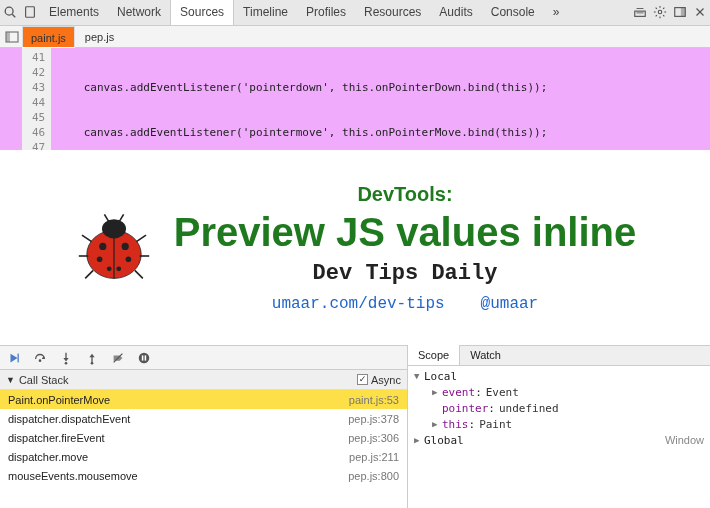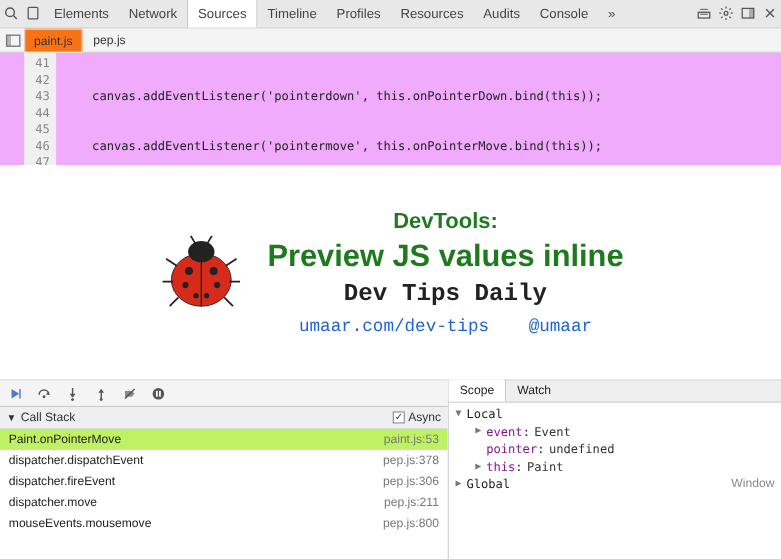--- a/index.html
+++ b/index.html
@@ -21,41 +21,41 @@
 .gutter { background: #f0f0f0; color: #888; text-align: right; padding: 2px 6px 2px 10px; user-select: none; }
 .gutter div { height: 15px; }
 .code { padding: 2px 6px; white-space: pre; }
 .code div { height: 15px; }
 
 .hero { position: absolute; top: 150px; left: 0; right: 0; height: 195px; background: #fff; display: flex; align-items: center; justify-content: center; }
 .bug { width: 80px; height: 80px; margin-right: 20px; position: relative; }
 .bug svg { width: 100%; height: 100%; }
 .herotext { text-align: center; }
 .ht1 { color: #1f7a1f; font-size: 20px; font-weight: bold; margin-bottom: 4px; }
-.ht2 { color: #1f7a1f; font-size: 28px; font-weight: bold; margin-bottom: 6px; text-align: center; }
+.ht2 { color: #1f7a1f; font-size: 40px; font-weight: bold; margin-bottom: 6px; text-align: center; }
 .ht3 { color: #222; font-size: 22px; font-weight: bold; margin-bottom: 8px; font-family: Liberation Mono, monospace; }
 .ht4 { color: #2266cc; font-size: 16px; }
 .ht4 span { margin: 16px 18px; font-family: Liberation Mono, monospace; }
 
 .bottom { position: absolute; top: 345px; left: 0; right: 0; bottom: 0; display: flex; border-top: 1px solid #ccc; }
 .bleft { width: 408px; border-right: 1px solid #ccc; display: flex; flex-direction: column; }
 .bright { flex: 1; display: flex; flex-direction: column; }
 
 .dbgbar { height: 24px; background: #f4f4f4; border-bottom: 1px solid #ccc; display: flex; align-items: center; padding: 0 6px; gap: 10px; }
 .dbgbar .ib { width: 16px; height: 16px; display: flex; align-items: center; justify-content: center; color: #555; }
 .dbgbar svg { width: 14px; height: 14px; }
 
 .secthdr { height: 20px; background: #efefef; border-bottom: 1px solid #ddd; display: flex; align-items: center; padding: 0 6px; font-size: 11px; color: #333; }
 .secthdr .tri { margin-right: 4px; font-size: 9px; }
 .secthdr .r { margin-left: auto; display: flex; align-items: center; gap: 3px; }
 .cb { width: 11px; height: 11px; border: 1px solid #888; background: #fff; display: inline-flex; align-items: center; justify-content: center; font-size: 9px; line-height: 1; }
 
 .stack { flex: 1; overflow: hidden; }
 .srow { display: flex; height: 19px; align-items: center; padding: 0 8px; font-size: 11px; }
-.srow.sel { background: #bef264; }
+.srow.sel { background: #fde047; }
 .srow .fn { flex: 1; }
 .srow .loc { color: #777; }
 
 .scopetabs { height: 20px; background: #efefef; border-bottom: 1px solid #ccc; display: flex; align-items: flex-end; font-size: 11px; }
 .scopetabs .st { padding: 0 10px; height: 20px; line-height: 20px; }
 .scopetabs .st.sel { background: #fff; border-right: 1px solid #ccc; }
 
 .scope { flex: 1; padding: 2px 0; font-family: Menlo, Consolas, monospace; font-size: 11px; }
 .srow2 { display: flex; height: 16px; align-items: center; padding: 0 6px; }
 .srow2 .ind { width: 18px; }

